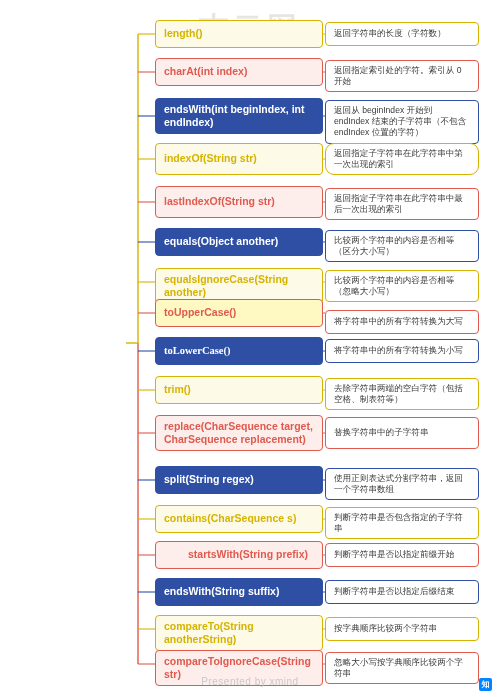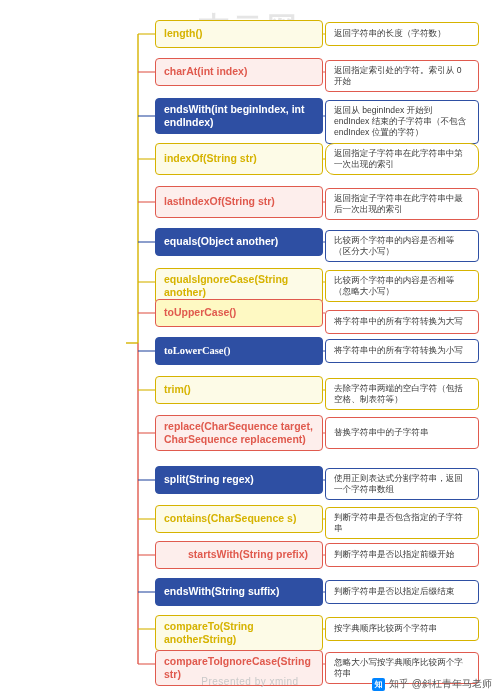--- a/index.html
+++ b/index.html
@@ -228,16 +228,15 @@
       </div>
       <div class="node d-node" style="left: 325px; top: 652px; min-height: 24px; border-color: rgb(224, 90, 78);">
         <span>忽略大小写按字典顺序比较两个字符串</span>
       </div>
     </div>
 
   <div class="wm-foot">Presented by xmind</div>
 
   <div class="credit">
     <span class="zhihu-badge">知</span>
-    <span>知乎 @斜杠青年马老师</span>
   </div>
 
 </div>
 
 </body></html>

